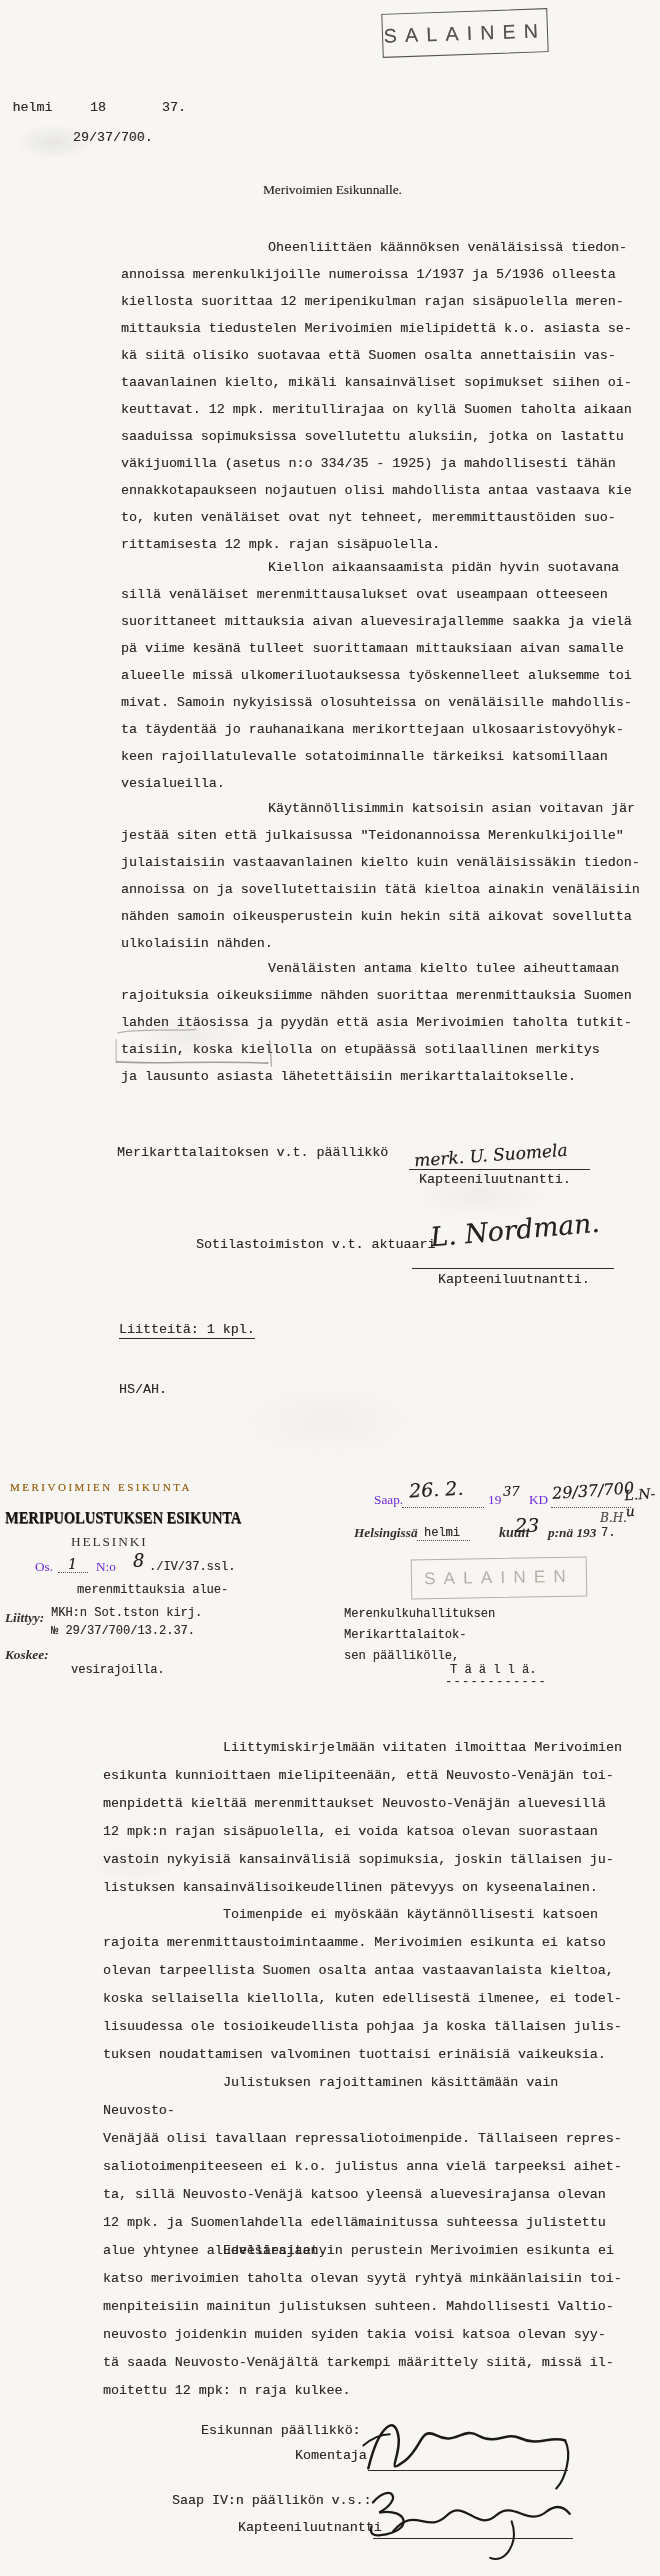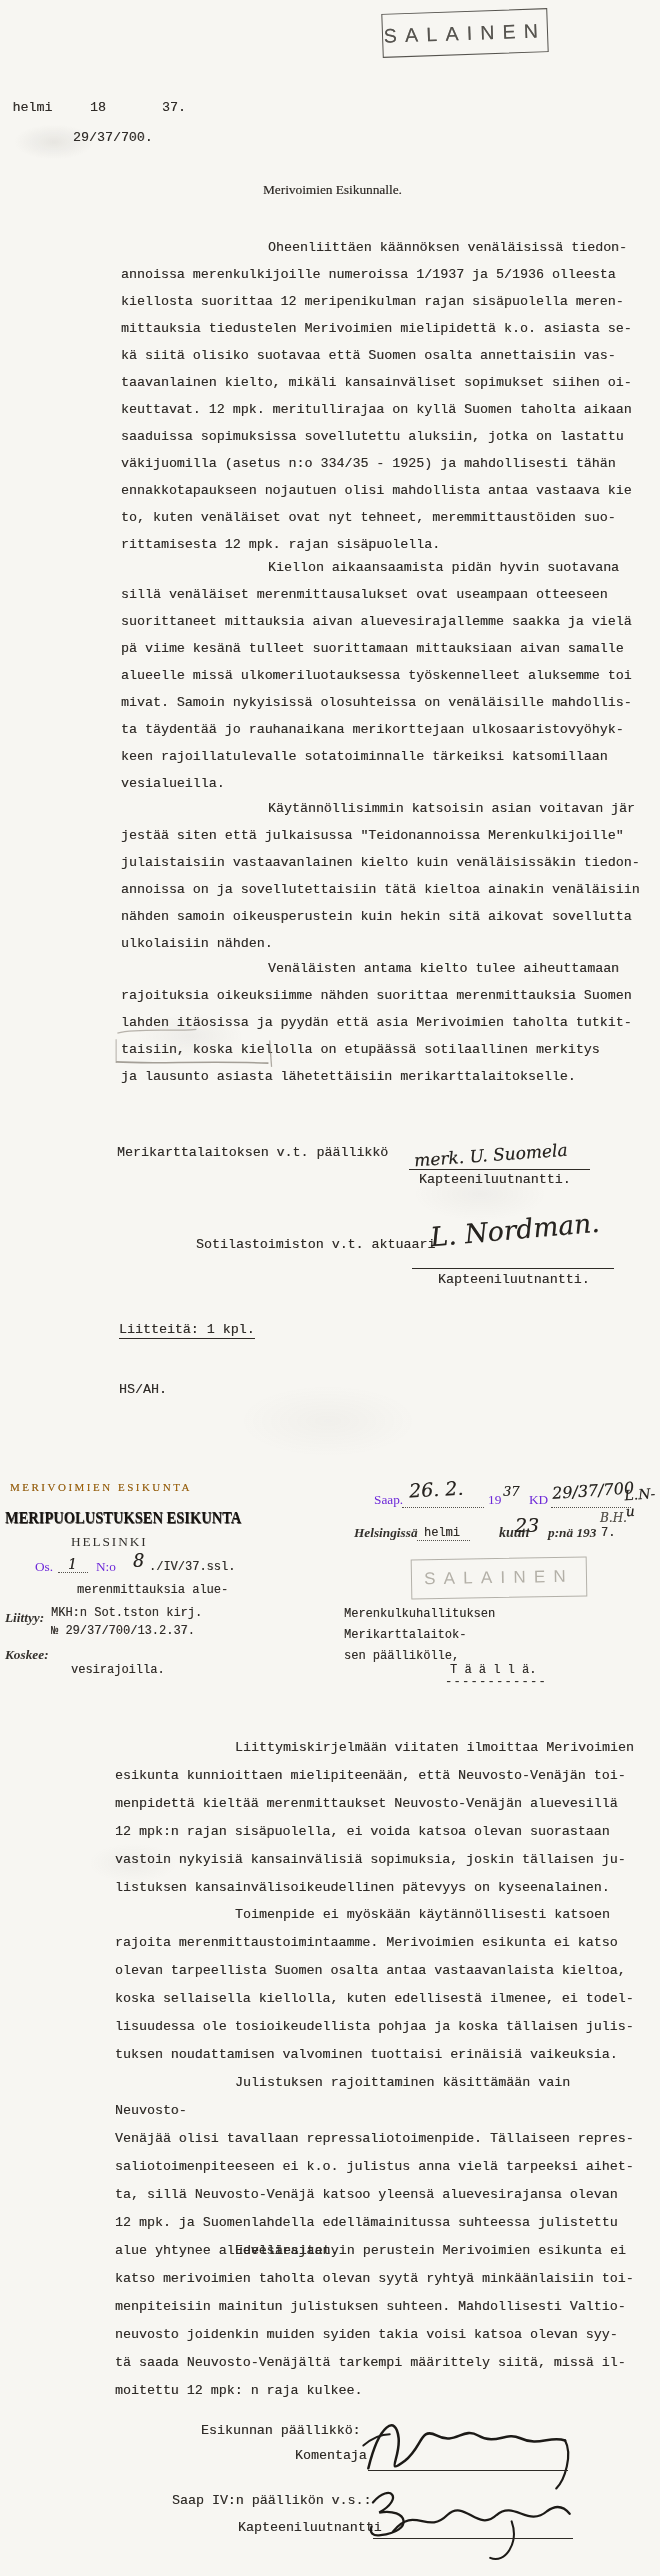--- a/index.html
+++ b/index.html
@@ -16,21 +16,21 @@
     color:#2f2b27; overflow:hidden;
   }
   .abs{position:absolute;}
   .mono{font-family:"Liberation Mono", monospace; color:#2f2b27;
         text-shadow:0.3px 0.3px 0.4px rgba(47,43,39,.45);}
   .t21{font-size:13.3px;}
   .t19{font-size:12px;}
   .para{white-space:pre-line; line-height:27px; width:524px;}
   .para.pg2{line-height:28px;}
   .indent1{text-indent:147px;}
-  .indent2{text-indent:120px;margin-left:12px;}
+  .indent2{text-indent:120px;}
   .stampbox{
     border:1.3px solid #55534e; text-align:center;
     font-family:"Liberation Sans", sans-serif;
     color:#56544f; letter-spacing:8.2px;
     text-shadow:0 0 0.6px rgba(86,84,79,.6);
   }
   .stampbox.faint{border-color:#a8a59d;color:#a8a49b;text-shadow:none;}
   .serifform{font-family:"Liberation Serif", serif; color:#6d28d9;}
   .bolditalic{font-family:"Liberation Serif", serif; font-style:italic; font-weight:bold; color:#33302c;}
   .hand{font-family:"DejaVu Serif", serif; font-style:italic; color:#26231f;

